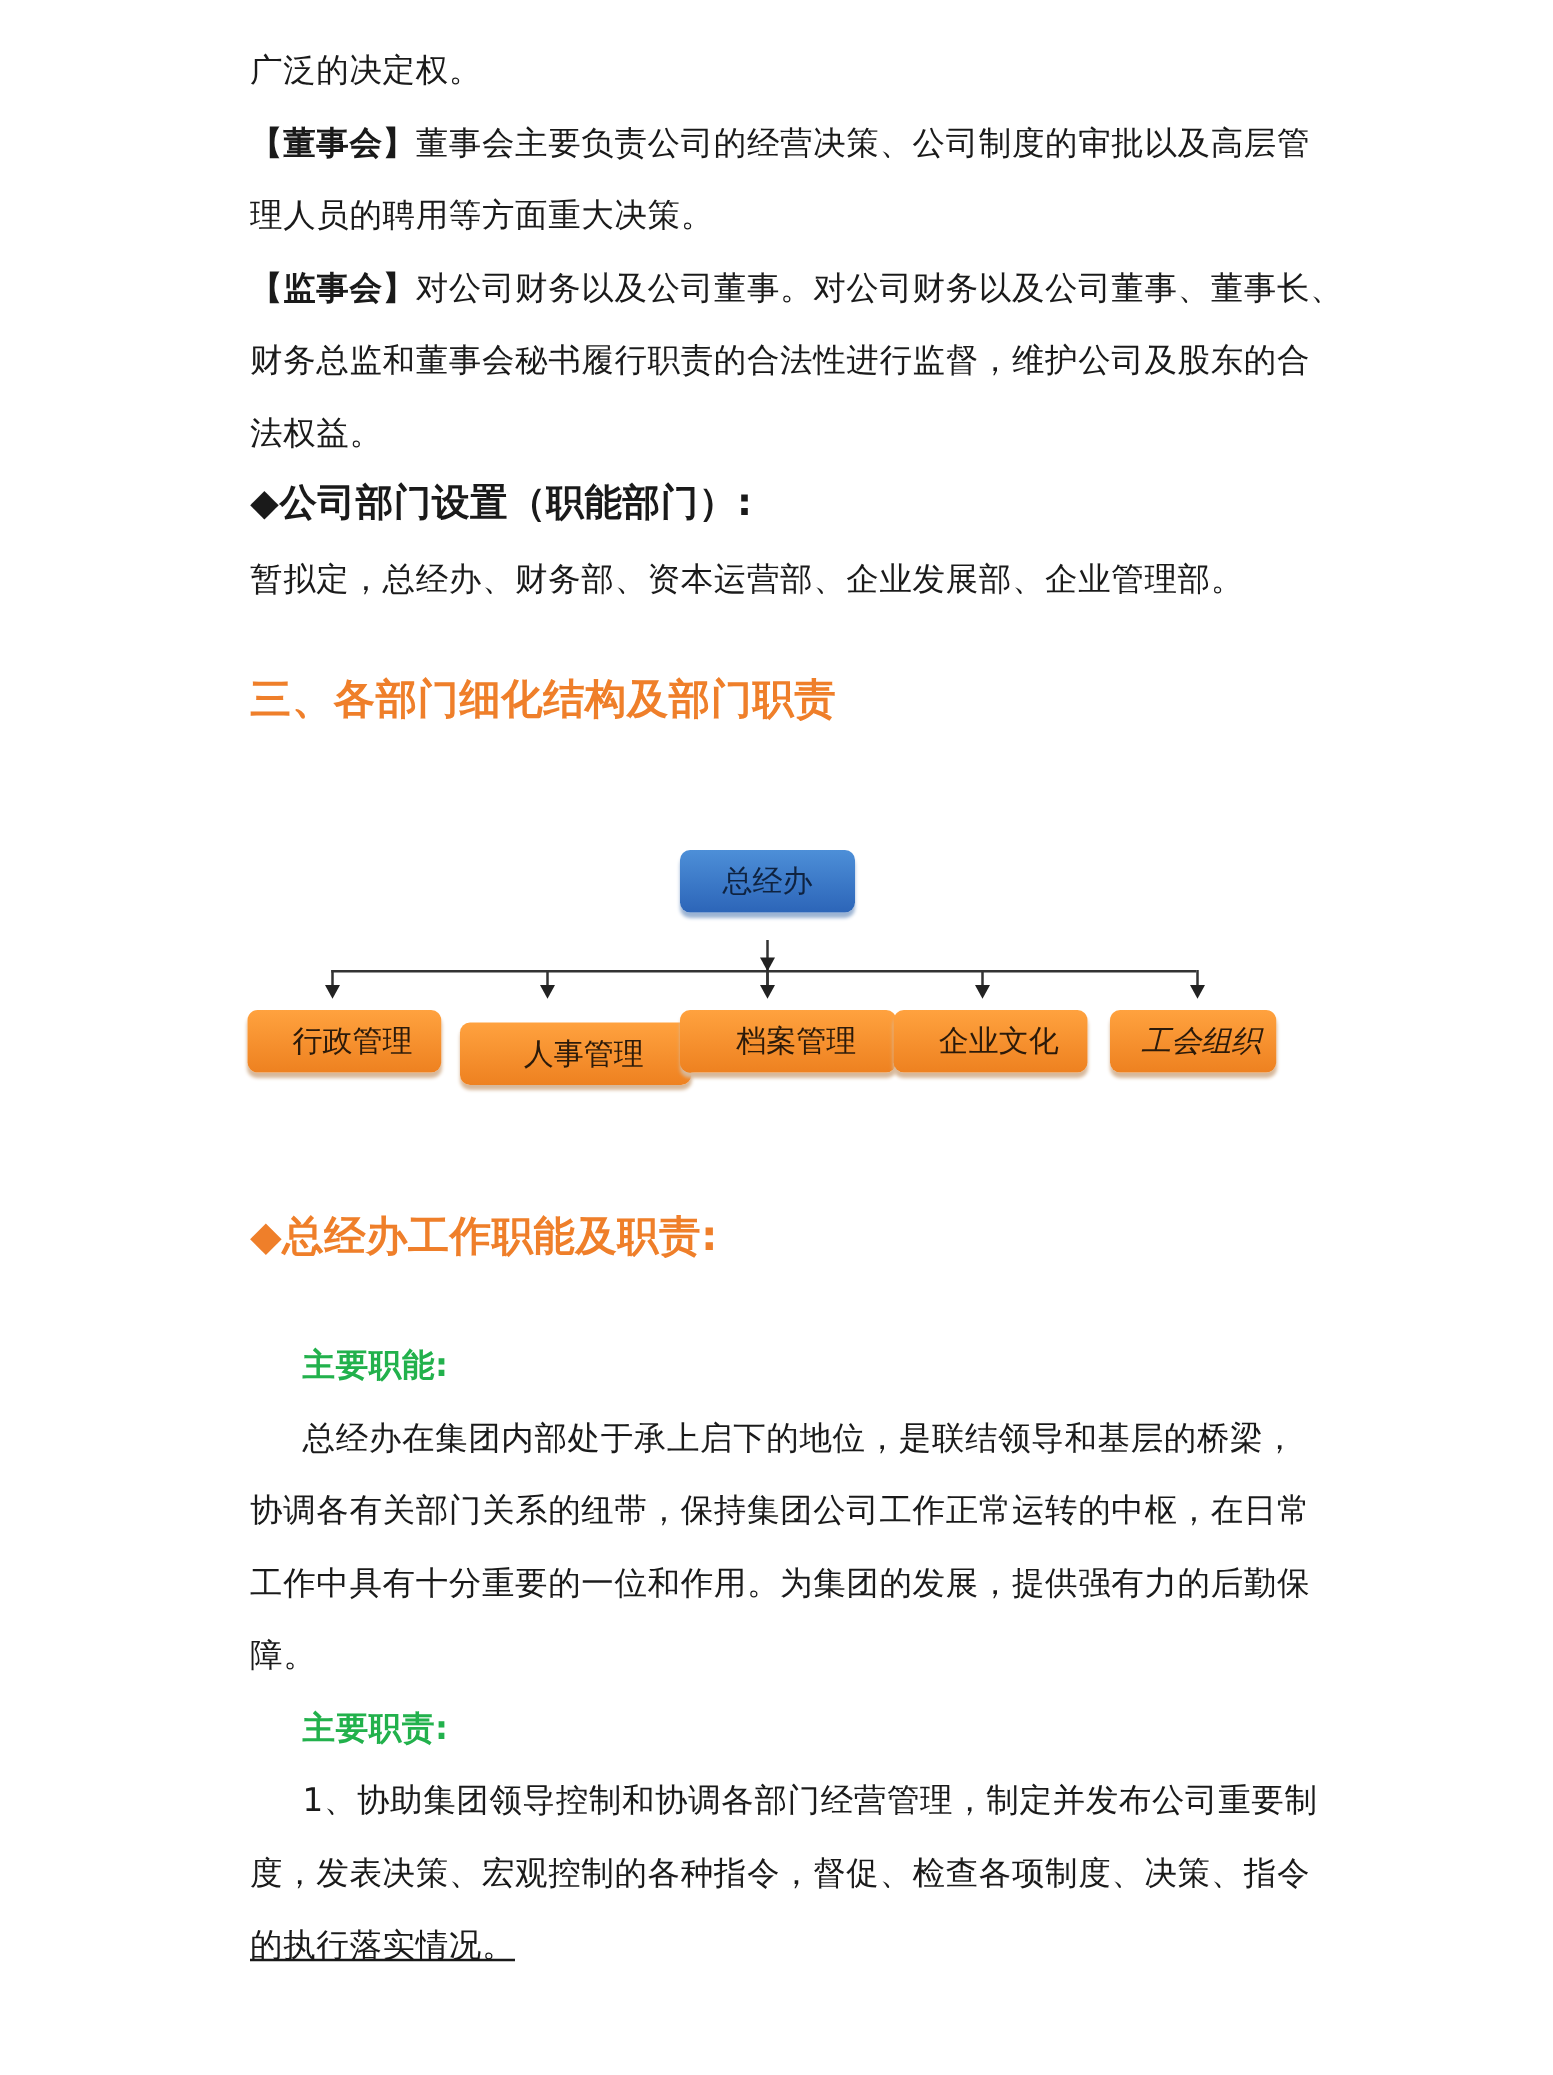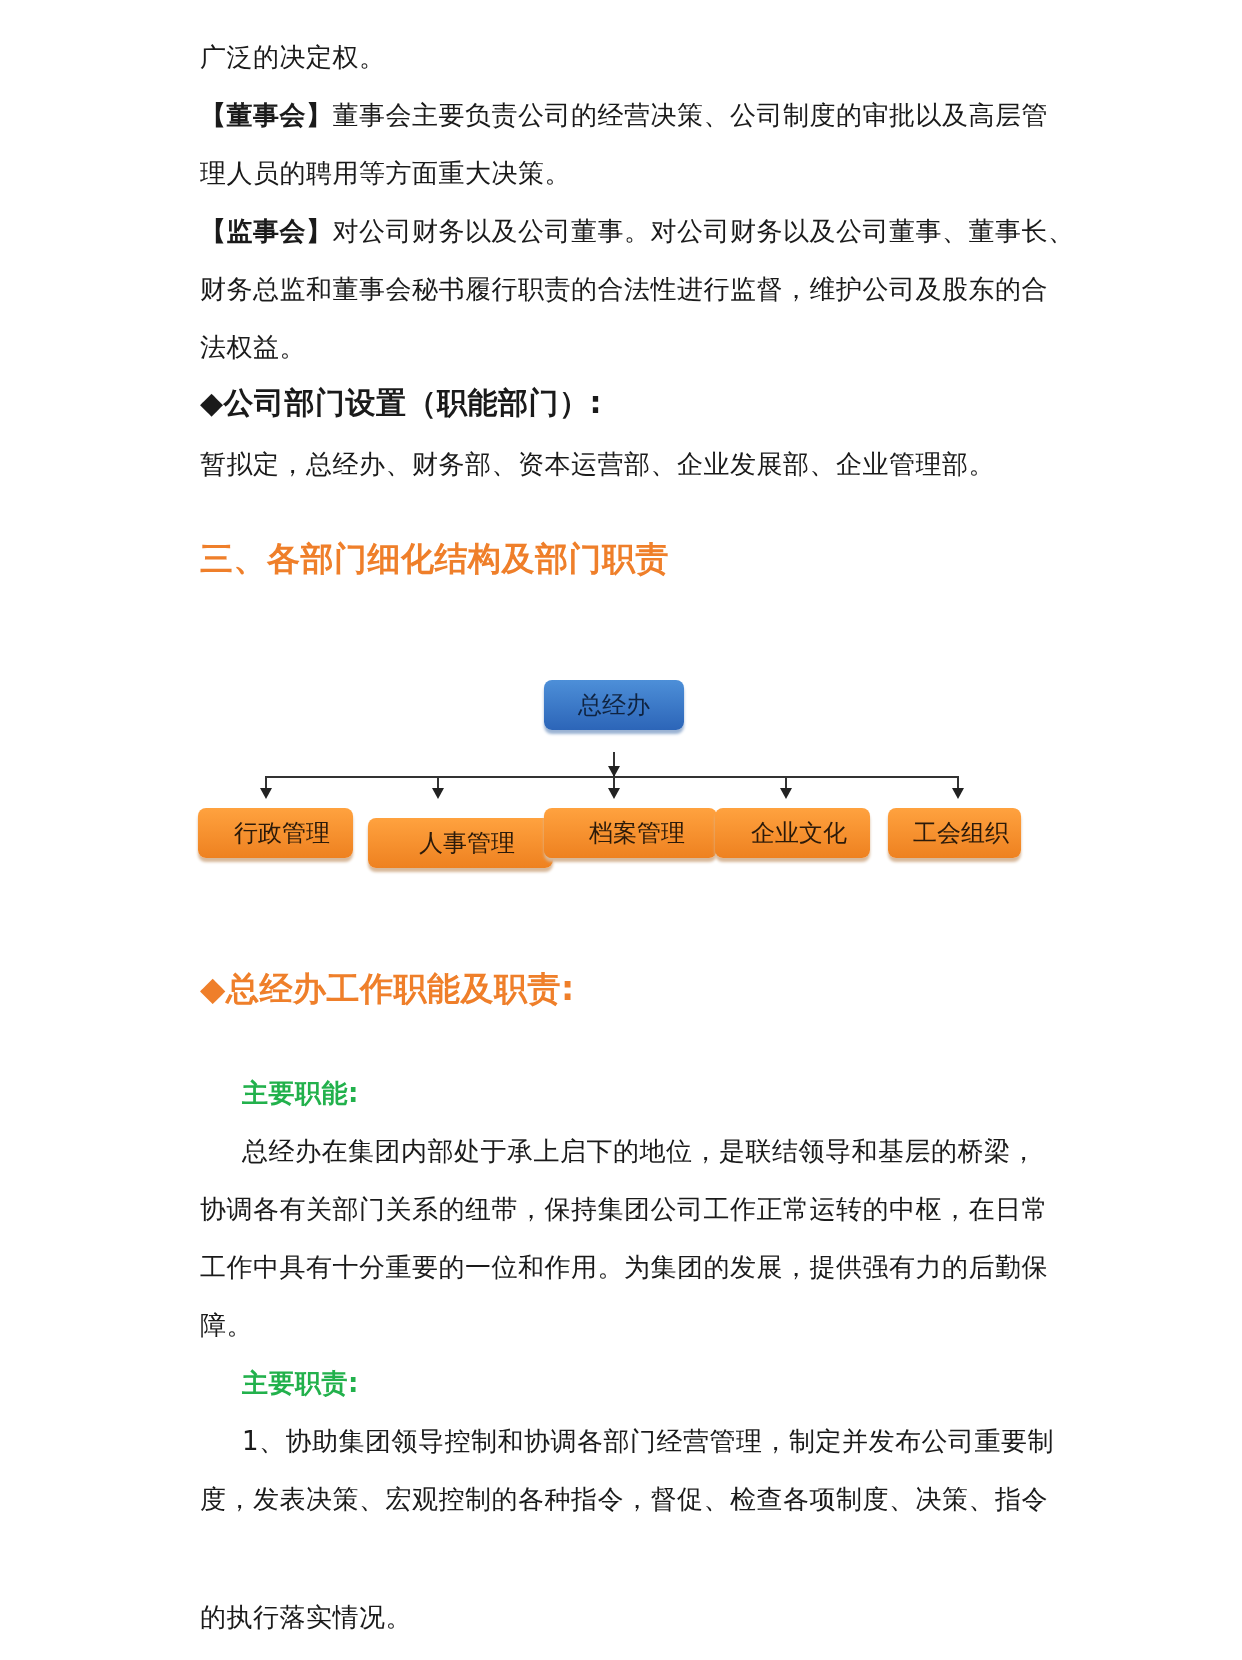--- a/index.html
+++ b/index.html
@@ -52,28 +52,28 @@
     <div class="arrow" style="left:608px; top:96px;"></div>
     <div class="vline" style="left:785px; top:106px; height:14px;"></div>
     <div class="arrow" style="left:780px; top:118px;"></div>
     <div class="vline" style="left:957px; top:106px; height:14px;"></div>
     <div class="arrow" style="left:952px; top:118px;"></div>
 
     <div class="node orange" style="left:198px; top:138px; width:142px;">行政管理</div>
     <div class="node orange" style="left:368px; top:148px; width:172px;">人事管理</div>
     <div class="node orange" style="left:544px; top:138px; width:160px;">档案管理</div>
     <div class="node orange" style="left:715px; top:138px; width:142px;">企业文化</div>
-    <div class="node orange" style="left:888px; top:138px; width:120px;">工会组织</div>
+    <div class="node orange" style="left:888px; top:138px; width:120px;font-style:italic;">工会组织</div>
   </div>
 
   <div class="line h-orange" style="top:968px; line-height:42px;">◆总经办工作职能及职责:</div>
 
   <div class="line indent h-green" style="top:1076px;">主要职能:</div>
   <div class="line indent" style="top:1134px;">总经办在集团内部处于承上启下的地位，是联结领导和基层的桥梁，</div>
   <div class="line" style="top:1192px;">协调各有关部门关系的纽带，保持集团公司工作正常运转的中枢，在日常</div>
   <div class="line" style="top:1250px;">工作中具有十分重要的一位和作用。为集团的发展，提供强有力的后勤保</div>
   <div class="line" style="top:1308px;">障。</div>
 
   <div class="line indent h-green" style="top:1366px;">主要职责:</div>
   <div class="line indent" style="top:1424px;">1、协助集团领导控制和协调各部门经营管理，制定并发布公司重要制</div>
   <div class="line" style="top:1482px;">度，发表决策、宏观控制的各种指令，督促、检查各项制度、决策、指令</div>
-  <div class="line" style="top:1600px;">的执行落实情况。</div>
+  <div class="line" style="top:1540px;text-decoration:underline;">的执行落实情况。</div>
 </div>
 
 </body></html>

